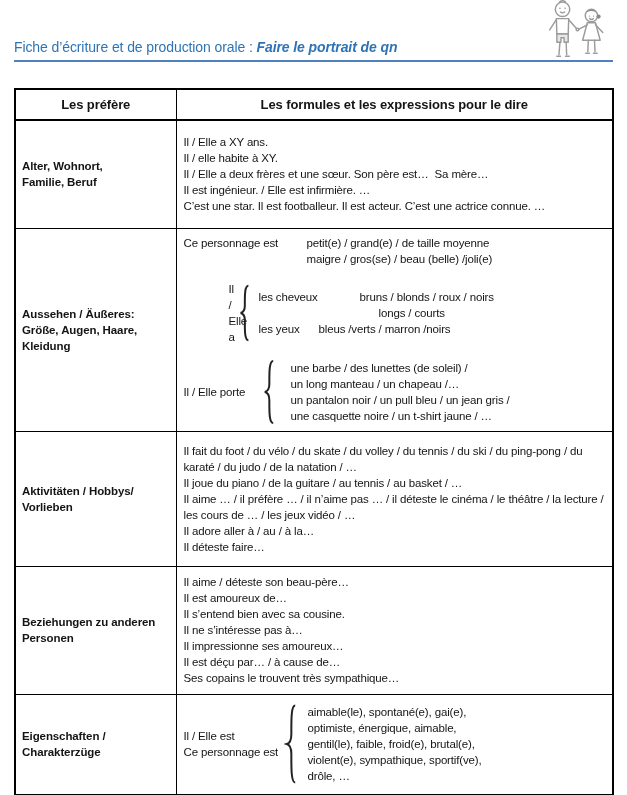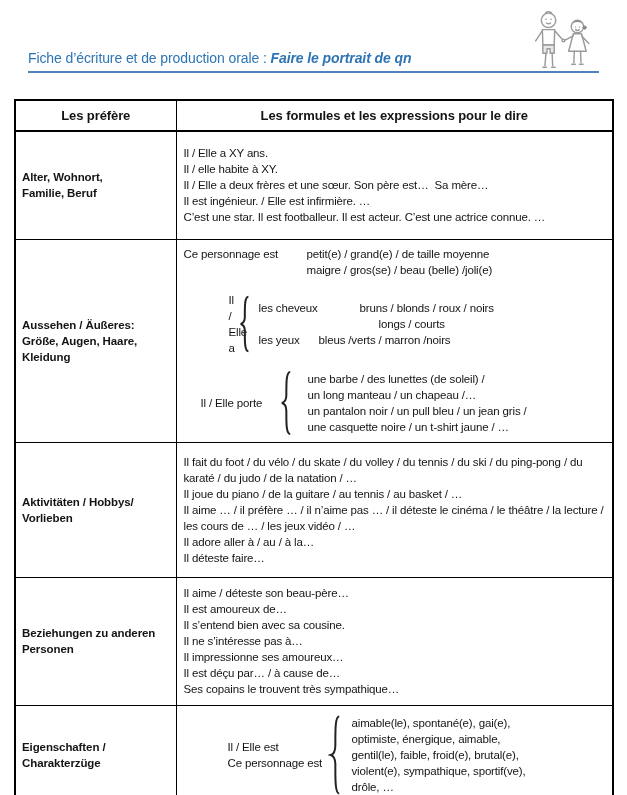--- a/index.html
+++ b/index.html
@@ -9,22 +9,22 @@
     width: 627px;
     height: 795px;
     background: #ffffff;
     font-family: "Liberation Sans", "DejaVu Sans", sans-serif;
     color: #141414;
     overflow: hidden;
   }
   
   .doc-header {
     position: relative;
-    margin: 0 28px;
-    height: 73px;
+    margin: 0 14px;
+    height: 62px;
     border-bottom: 2px solid #4E81BD;
     display: flex;
     align-items: flex-end;
   }
   .title {
     font-size: 14px;
     color: #2E74B5;
     padding-bottom: 5px;
     letter-spacing: -0.1px;
     white-space: nowrap;
@@ -77,32 +77,32 @@
   tr.r-identity   { height: 108px; }
   tr.r-appearance { height: 181px; }
   tr.r-activities { height: 135px; }
   tr.r-relations  { height: 128px; }
   tr.r-traits     { height: 101px; }
   
   .grp { display: flex; align-items: flex-start; }
   .grp-b, .grp-c { margin-top: 14px; align-items: center; }
   .grp-a .lbl { width: 123px; flex: none; }
   .grp-b .lbl { width: 54px;  flex: none; padding-left: 45px; }
-  .grp-c .lbl { width: 78px;  flex: none; margin-left: 17px; }
+  .grp-c .lbl { width: 78px;  flex: none; }
   .brace { flex: none; }
   .brace-b { width: 13px; height: 58px; margin-right: 8px; }
   .brace-c { width: 14px; height: 66px; margin-right: 15px; }
   .brace-e { width: 14px; height: 82px; margin-right: 10px; }
   .term  { display: inline-block; }
   .t-cheveux { width: 101px; }
   .t-spacer  { width: 120px; }
   .t-yeux    { width: 60px;  }
   
   .grp-e { display: flex; align-items: center; }
-  .grp-e .labels { width: 100px; flex: none; margin-left: 44px; }
+  .grp-e .labels { width: 100px; flex: none; }
 </style>
 </head>
 <body>
 
 <div class="page">
 
   <div class="doc-header">
     <div class="title"><span>Fiche d’écriture et de production orale : </span><span class="em">Faire le portrait de qn</span></div>
     <svg class="kids" viewBox="0 0 64 62" fill="none" stroke="#9b9b9b" stroke-width="1.4" stroke-linecap="round" stroke-linejoin="round">
 

